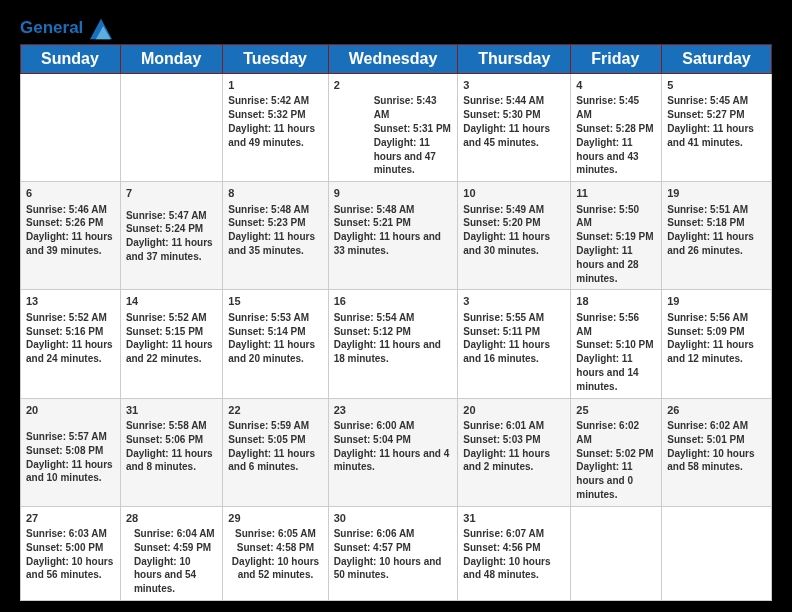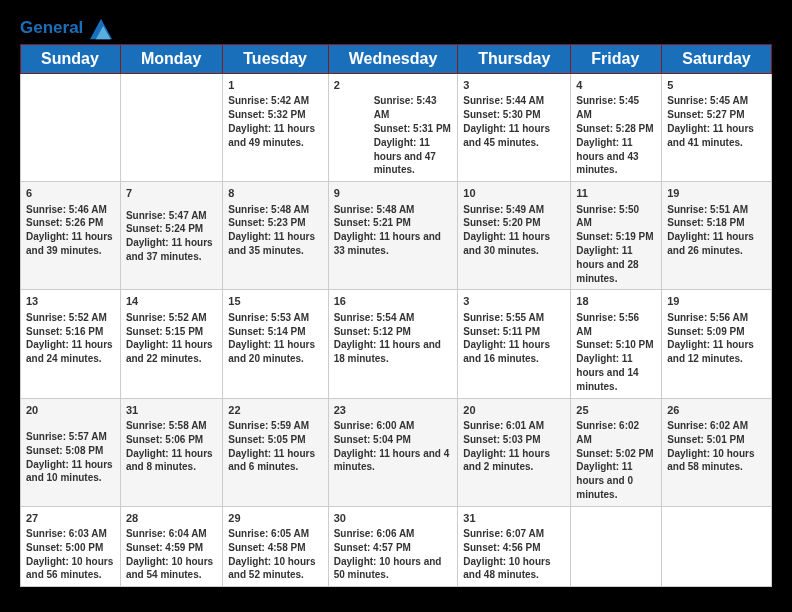--- a/index.html
+++ b/index.html
@@ -294,27 +294,27 @@
         </tr>
         <tr>
           <td>
             <span class="day-num">27</span>
             <div class="day-detail" style="white-space: pre-line;">Sunrise: 6:03 AM
 Sunset: 5:00 PM
 Daylight: 10 hours and 56 minutes.</div>
           </td>
           <td>
             <span class="day-num">28</span>
-            <div class="day-detail" style="white-space: pre-line;">Sunrise: 6:04 AM
+            <div class="day-detail" style="white-space: pre-line; margin-left: 8px;">Sunrise: 6:04 AM
 Sunset: 4:59 PM
 Daylight: 10 hours and 54 minutes.</div>
           </td>
           <td>
             <span class="day-num">29</span>
-            <div class="day-detail" style="white-space: pre-line;">Sunrise: 6:05 AM
+            <div class="day-detail" style="white-space: pre-line; text-align: center;">Sunrise: 6:05 AM
 Sunset: 4:58 PM
 Daylight: 10 hours and 52 minutes.</div>
           </td>
           <td>
             <span class="day-num">30</span>
             <div class="day-detail" style="white-space: pre-line;">Sunrise: 6:06 AM
 Sunset: 4:57 PM
 Daylight: 10 hours and 50 minutes.</div>
           </td>
           <td>

